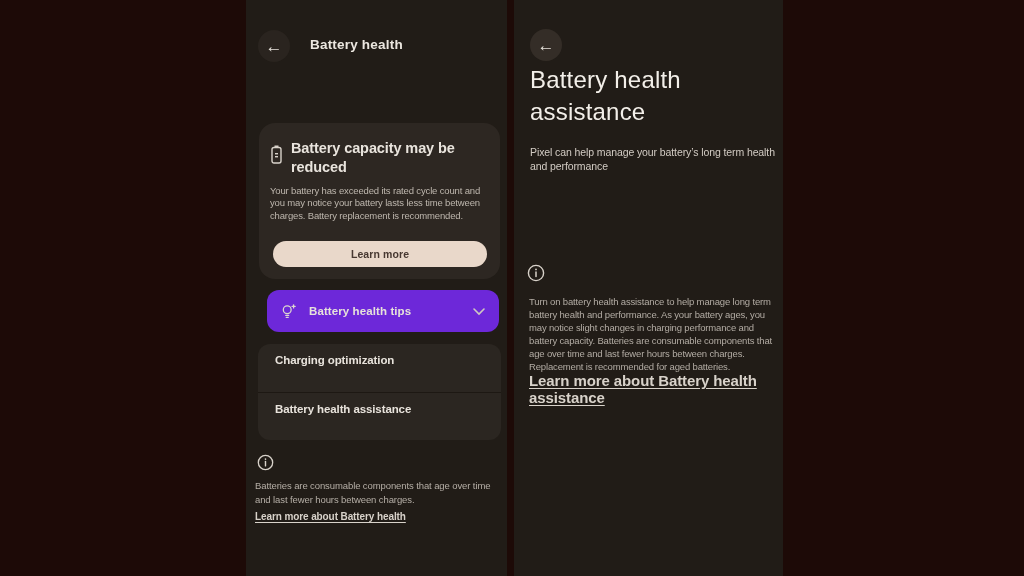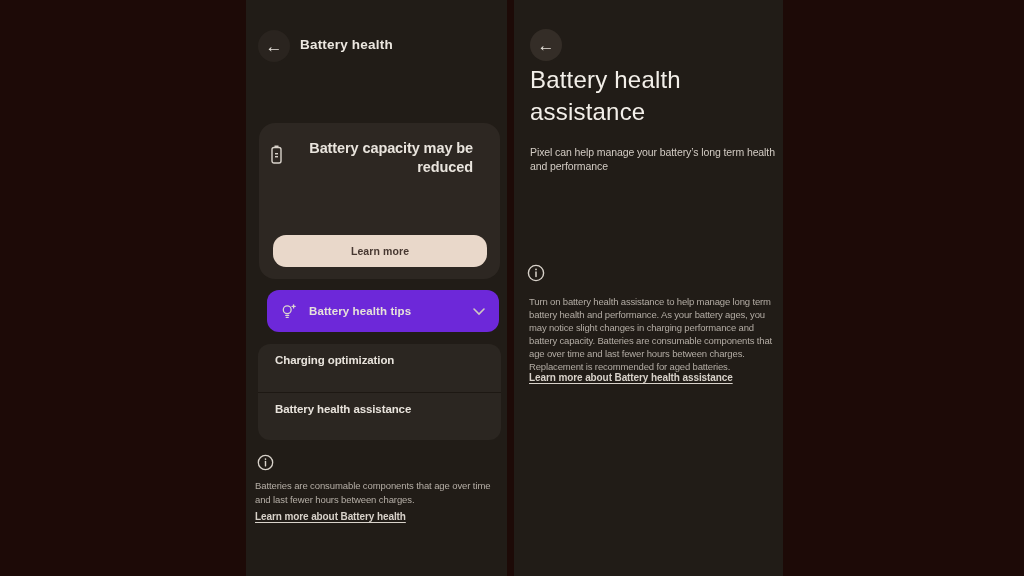--- a/index.html
+++ b/index.html
@@ -16,29 +16,29 @@
 
   
   .abs{position:absolute;}
   .icon-btn{border-radius:50%;display:flex;align-items:center;justify-content:center;cursor:pointer;}
   .arrow-glyph{font-size:17px;color:#e6e1da;line-height:1;}
   svg{display:block;}
   .link{color:#d8d2ca;text-decoration:underline;text-underline-offset:2px;font-weight:bold;cursor:pointer;}
 
   
   .l-back{left:12px;top:30px;width:32px;height:32px;background:#2a241f;}
-  .l-title{left:54px;top:37px;font-size:13.5px;font-weight:bold;letter-spacing:.2px;color:#ece7e0;}
+  .l-title{left:64px;top:37px;font-size:13.5px;font-weight:bold;letter-spacing:.2px;color:#ece7e0;}
   .l-desc{left:9px;top:68px;width:238px;font-size:10.5px;line-height:13.5px;letter-spacing:-.1px;color:#cfc8c0;}
 
   .warn-card{left:13px;top:123px;width:241px;height:156px;border-radius:16px;background:#2d2722;}
-  .warn-head{position:absolute;left:12px;top:16px;display:flex;gap:21px;text-align:right;}
+  .warn-head{position:absolute;left:12px;top:16px;display:flex;gap:9px;}
   .batt-icon{margin-top:6px;flex:0 0 auto;}
   .warn-title{width:170px;font-size:14.5px;line-height:19px;font-weight:bold;color:#e9e4dd;letter-spacing:-.1px;}
   .warn-body{position:absolute;left:11px;top:62px;width:216px;font-size:9.5px;line-height:12.3px;letter-spacing:-.15px;color:#beb7ae;}
-  .learn-btn{position:absolute;left:14px;bottom:12px;width:214px;height:32px;border-radius:13px;background:#e9d8ca;
+  .learn-btn{position:absolute;left:14px;bottom:12px;width:214px;height:26px;border-radius:13px;background:#e9d8ca;
     display:flex;align-items:center;justify-content:center;border:none;cursor:pointer;}
   .learn-btn span{font-size:10.5px;font-weight:bold;color:#473831;letter-spacing:.1px;}
 
   .tips-card{left:21px;top:290px;width:232px;height:42px;border-radius:12px;background:#6d28d9;
     display:flex;align-items:center;cursor:pointer;}
   .tips-icon{margin-left:13px;color:#ddd7cf;}
   .tips-label{margin-left:12px;font-size:11.5px;font-weight:bold;color:#e6e1da;letter-spacing:.1px;}
   .tips-chevron{margin-left:auto;margin-right:13px;color:#cfc9c1;}
 
   .list-card{left:12px;top:344px;width:243px;height:96px;border-radius:12px;background:#2b2621;overflow:hidden;}
@@ -58,21 +58,21 @@
 
   .toggle-pill{left:13px;top:198px;width:248px;height:46px;border-radius:23px;background:#8d8175;
     display:flex;align-items:center;cursor:pointer;}
   .toggle-label{margin-left:22px;font-size:11.5px;font-weight:bold;color:#ffffff;letter-spacing:.1px;}
   .switch{margin-left:auto;margin-right:15px;width:38px;height:24px;border-radius:12px;background:#ecdccd;position:relative;}
   .switch-thumb{position:absolute;right:2px;top:2px;width:20px;height:20px;border-radius:50%;background:#443b33;
     display:flex;align-items:center;justify-content:center;color:#ecdccd;}
 
   .r-info{left:13px;top:264px;color:#d8d2ca;}
   .r-body{left:15px;top:295px;width:250px;font-size:9.5px;line-height:13px;letter-spacing:-.15px;color:#b3aca4;}
-  .r-link{left:15px;top:372px;font-size:10px;letter-spacing:-.1px;}
+  .r-link{left:15px;top:372px;font-size:15px;letter-spacing:-.1px;}
 </style>
 </head>
 <body>
 
 <div class="stage">
 
   <div class="phone phone-left">
 
     <div class="abs icon-btn l-back">
       <span class="arrow-glyph">←</span>
@@ -86,20 +86,21 @@
         <span class="batt-icon">
           <svg width="11" height="19" viewBox="0 0 11 19">
             <rect x="3.5" y="0.5" width="4" height="2" fill="#d9d3cb"></rect>
             <rect x="1" y="2.5" width="9" height="15.5" rx="2" fill="none" stroke="#d9d3cb" stroke-width="1.4"></rect>
             <rect x="4" y="8" width="3" height="1.4" fill="#d9d3cb"></rect>
             <rect x="4" y="11" width="3" height="1.4" fill="#d9d3cb"></rect>
           </svg>
         </span>
         <div class="warn-title">Battery capacity may be reduced</div>
       </div>
+      <div class="warn-body">Your battery has exceeded its rated cycle count and you may notice your battery lasts less time between charges. Battery replacement is recommended.</div>
       <button class="learn-btn">
         <span>Learn more</span>
       </button>
     </div>
 
     <div class="abs tips-card">
       <span class="tips-icon">
         <svg width="17" height="17" viewBox="0 0 20 20" fill="none" stroke="#ddd7cf" stroke-width="1.5" stroke-linecap="round">
           <circle cx="8.5" cy="8" r="4.6"></circle>
           <line x1="6.8" y1="14.6" x2="10.2" y2="14.6"></line>

